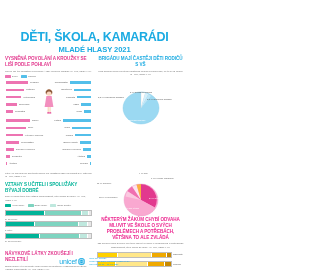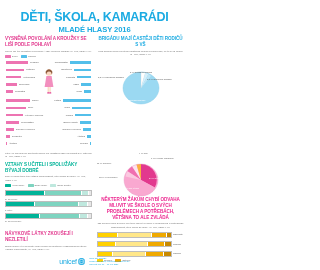--- a/index.html
+++ b/index.html
@@ -17,20 +17,21 @@
 
   
   .header { padding: 11px 6px 3px; text-align: center; }
   .h-title {
     color: #1CABE2;
     font-size: 12.5px;
     font-weight: bold;
     letter-spacing: -0.3px;
     line-height: 1;
     white-space: nowrap;
+    margin-top: 20px;
   }
   .h-sub {
     color: #1CABE2;
     font-size: 7.6px;
     font-weight: bold;
     letter-spacing: -0.1px;
     margin-top: 2px;
     line-height: 1;
   }
 
@@ -125,21 +126,21 @@
   .unicef-word { color: #1CABE2; font-size: 7px; font-weight: normal; letter-spacing: -0.2px; }
   .foot-src { font-size: 2.1px; color: #1CABE2; line-height: 1.4; }
 </style>
 </head>
 <body>
 
 <div id="poster">
 
   <div class="header">
     <div class="h-title">DĚTI, ŠKOLA, KAMARÁDI</div>
-    <div class="h-sub">MLADÉ HLASY 2016</div>
+    <div class="h-sub">MLADÉ HLASY 2021</div>
   </div>
 
   <div class="cols">
 
     <div class="col">
       <div class="sec-head pink">VYSNĚNÁ POVOLÁNÍ A KROUŽKY SE LIŠÍ PODLE POHLAVÍ</div>
       <div class="q-text">Čím je dle tvé představy/povolání? A jaký kroužek chodíš? (n=400, údaje v %)</div>
 
       <div class="legend">
         <div class="legend-item">

